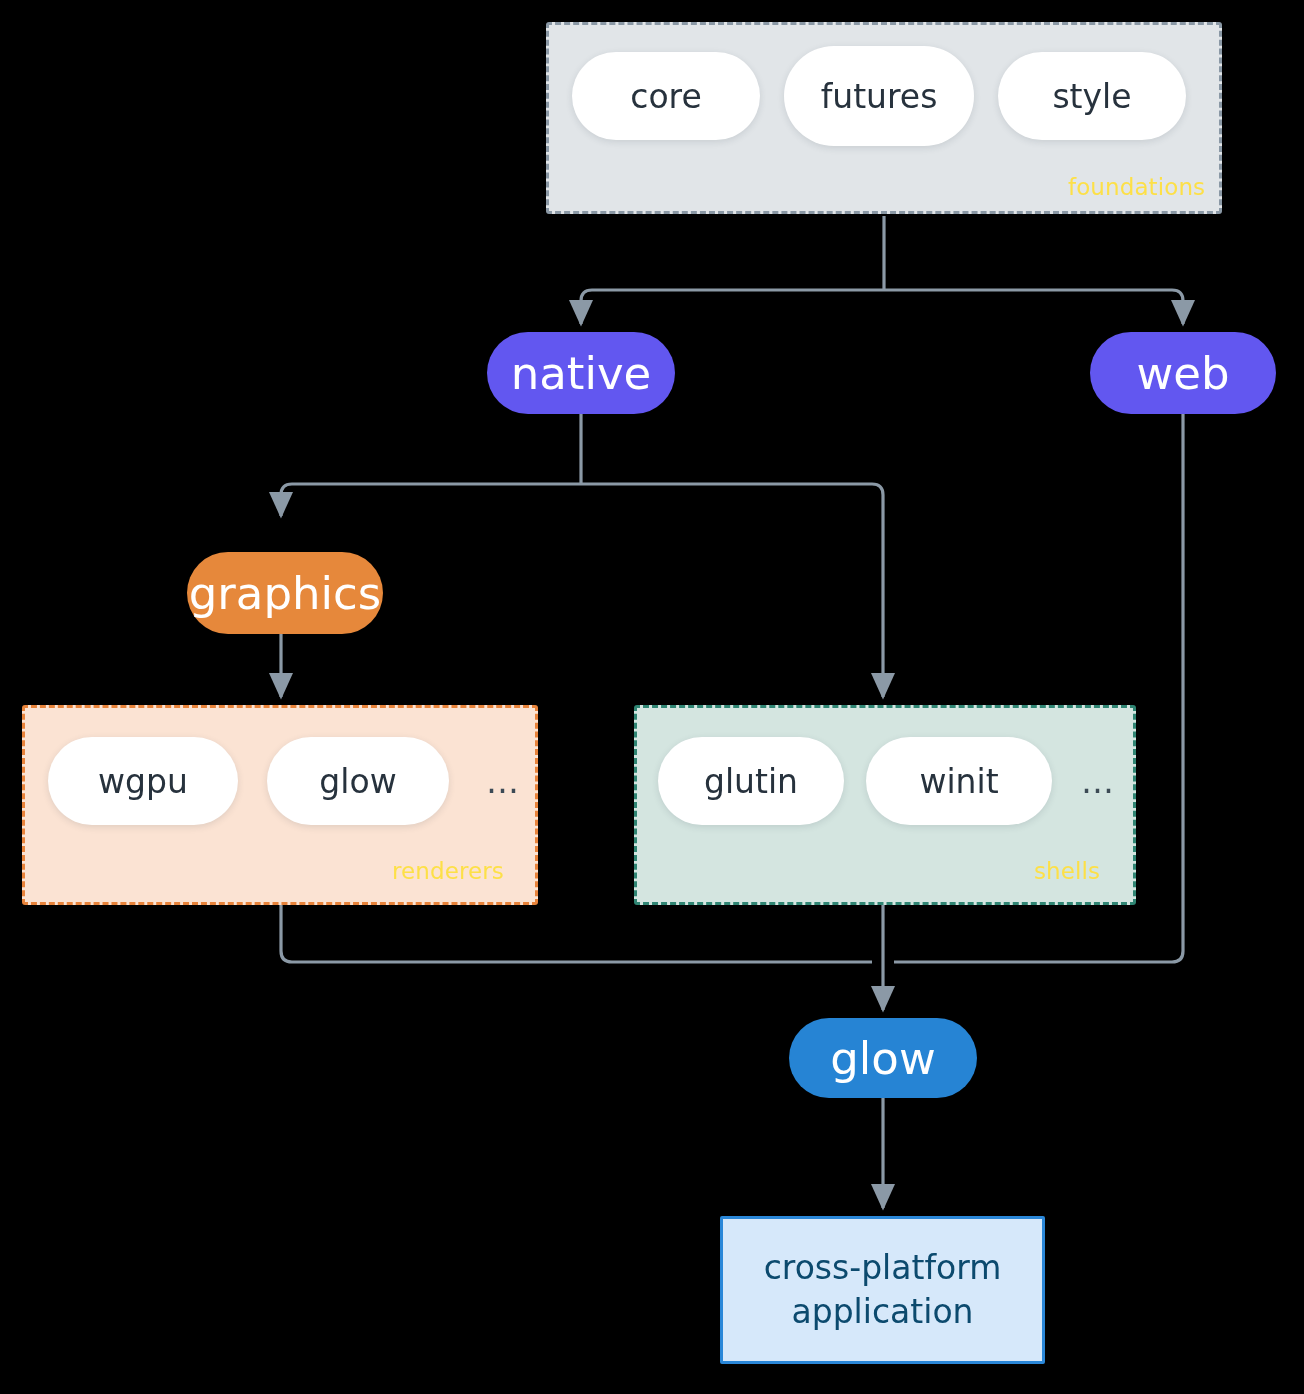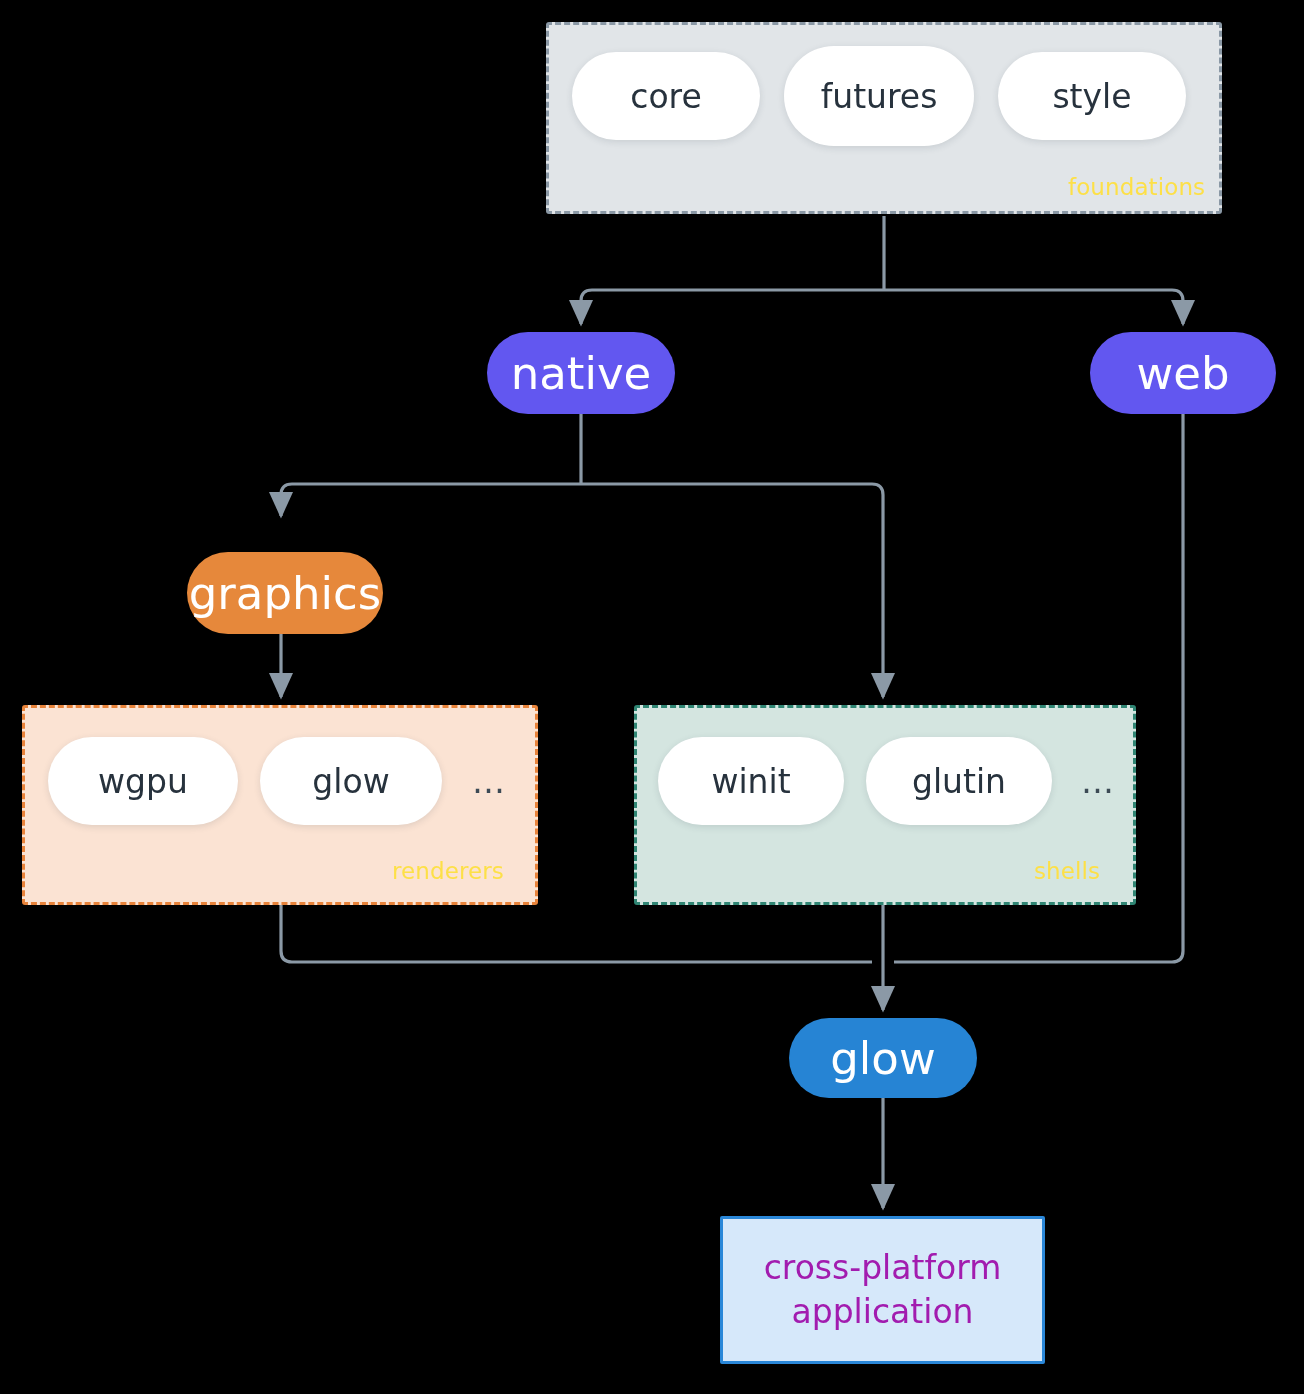--- a/index.html
+++ b/index.html
@@ -149,21 +149,21 @@
     top: 1216px;
     width: 325px;
     height: 148px;
     background: #d6e8fa;
     border: 3px solid #2a87d8;
     border-radius: 2px;
     display: flex;
     flex-direction: column;
     align-items: center;
     justify-content: center;
-    color: #a21caf;
+    color: #0c4a6e;
     font-size: 33px;
     line-height: 1.32;
     text-align: center;
   }
 </style>
 </head>
 <body>
 
 <div id="stage">
 
@@ -209,31 +209,31 @@
     <div class="pill" style="width:188px;height:88px;">style</div>
   </div>
   <div class="group-label" style="left:1068px; top:174px; width:136px; text-align:right;">foundations</div>
 
   <div class="node node-native">native</div>
   <div class="node node-web">web</div>
 
   <div class="node node-graphics">graphics</div>
 
   <div class="group grp-renderers"></div>
-  <div class="group-row" style="left:48px; top:737px; width:480px; height:88px; gap:22px;">
+  <div class="group-row" style="left:48px; top:737px; width:480px; height:88px; gap:22px;justify-content:space-between;">
     <div class="pill" style="width:190px;height:88px;">wgpu</div>
     <div class="pill" style="width:182px;height:88px;">glow</div>
     <div class="ellipsis" style="width:50px;height:88px;">…</div>
   </div>
   <div class="group-label" style="left:380px; top:858px; width:136px; text-align:center;">renderers</div>
 
   <div class="group grp-shells"></div>
   <div class="group-row" style="left:658px; top:737px; width:470px; height:88px; gap:22px;">
+    <div class="pill" style="width:186px;height:88px;">glutin</div>
     <div class="pill" style="width:186px;height:88px;">winit</div>
-    <div class="pill" style="width:186px;height:88px;">glutin</div>
     <div class="ellipsis" style="width:48px;height:88px;">…</div>
   </div>
   <div class="group-label" style="left:988px; top:858px; width:112px; text-align:right;">shells</div>
 
   <div class="node node-iced">glow</div>
 
   <div class="rect-node">
     <span>cross-platform</span>
     <span>application</span>
   </div>

